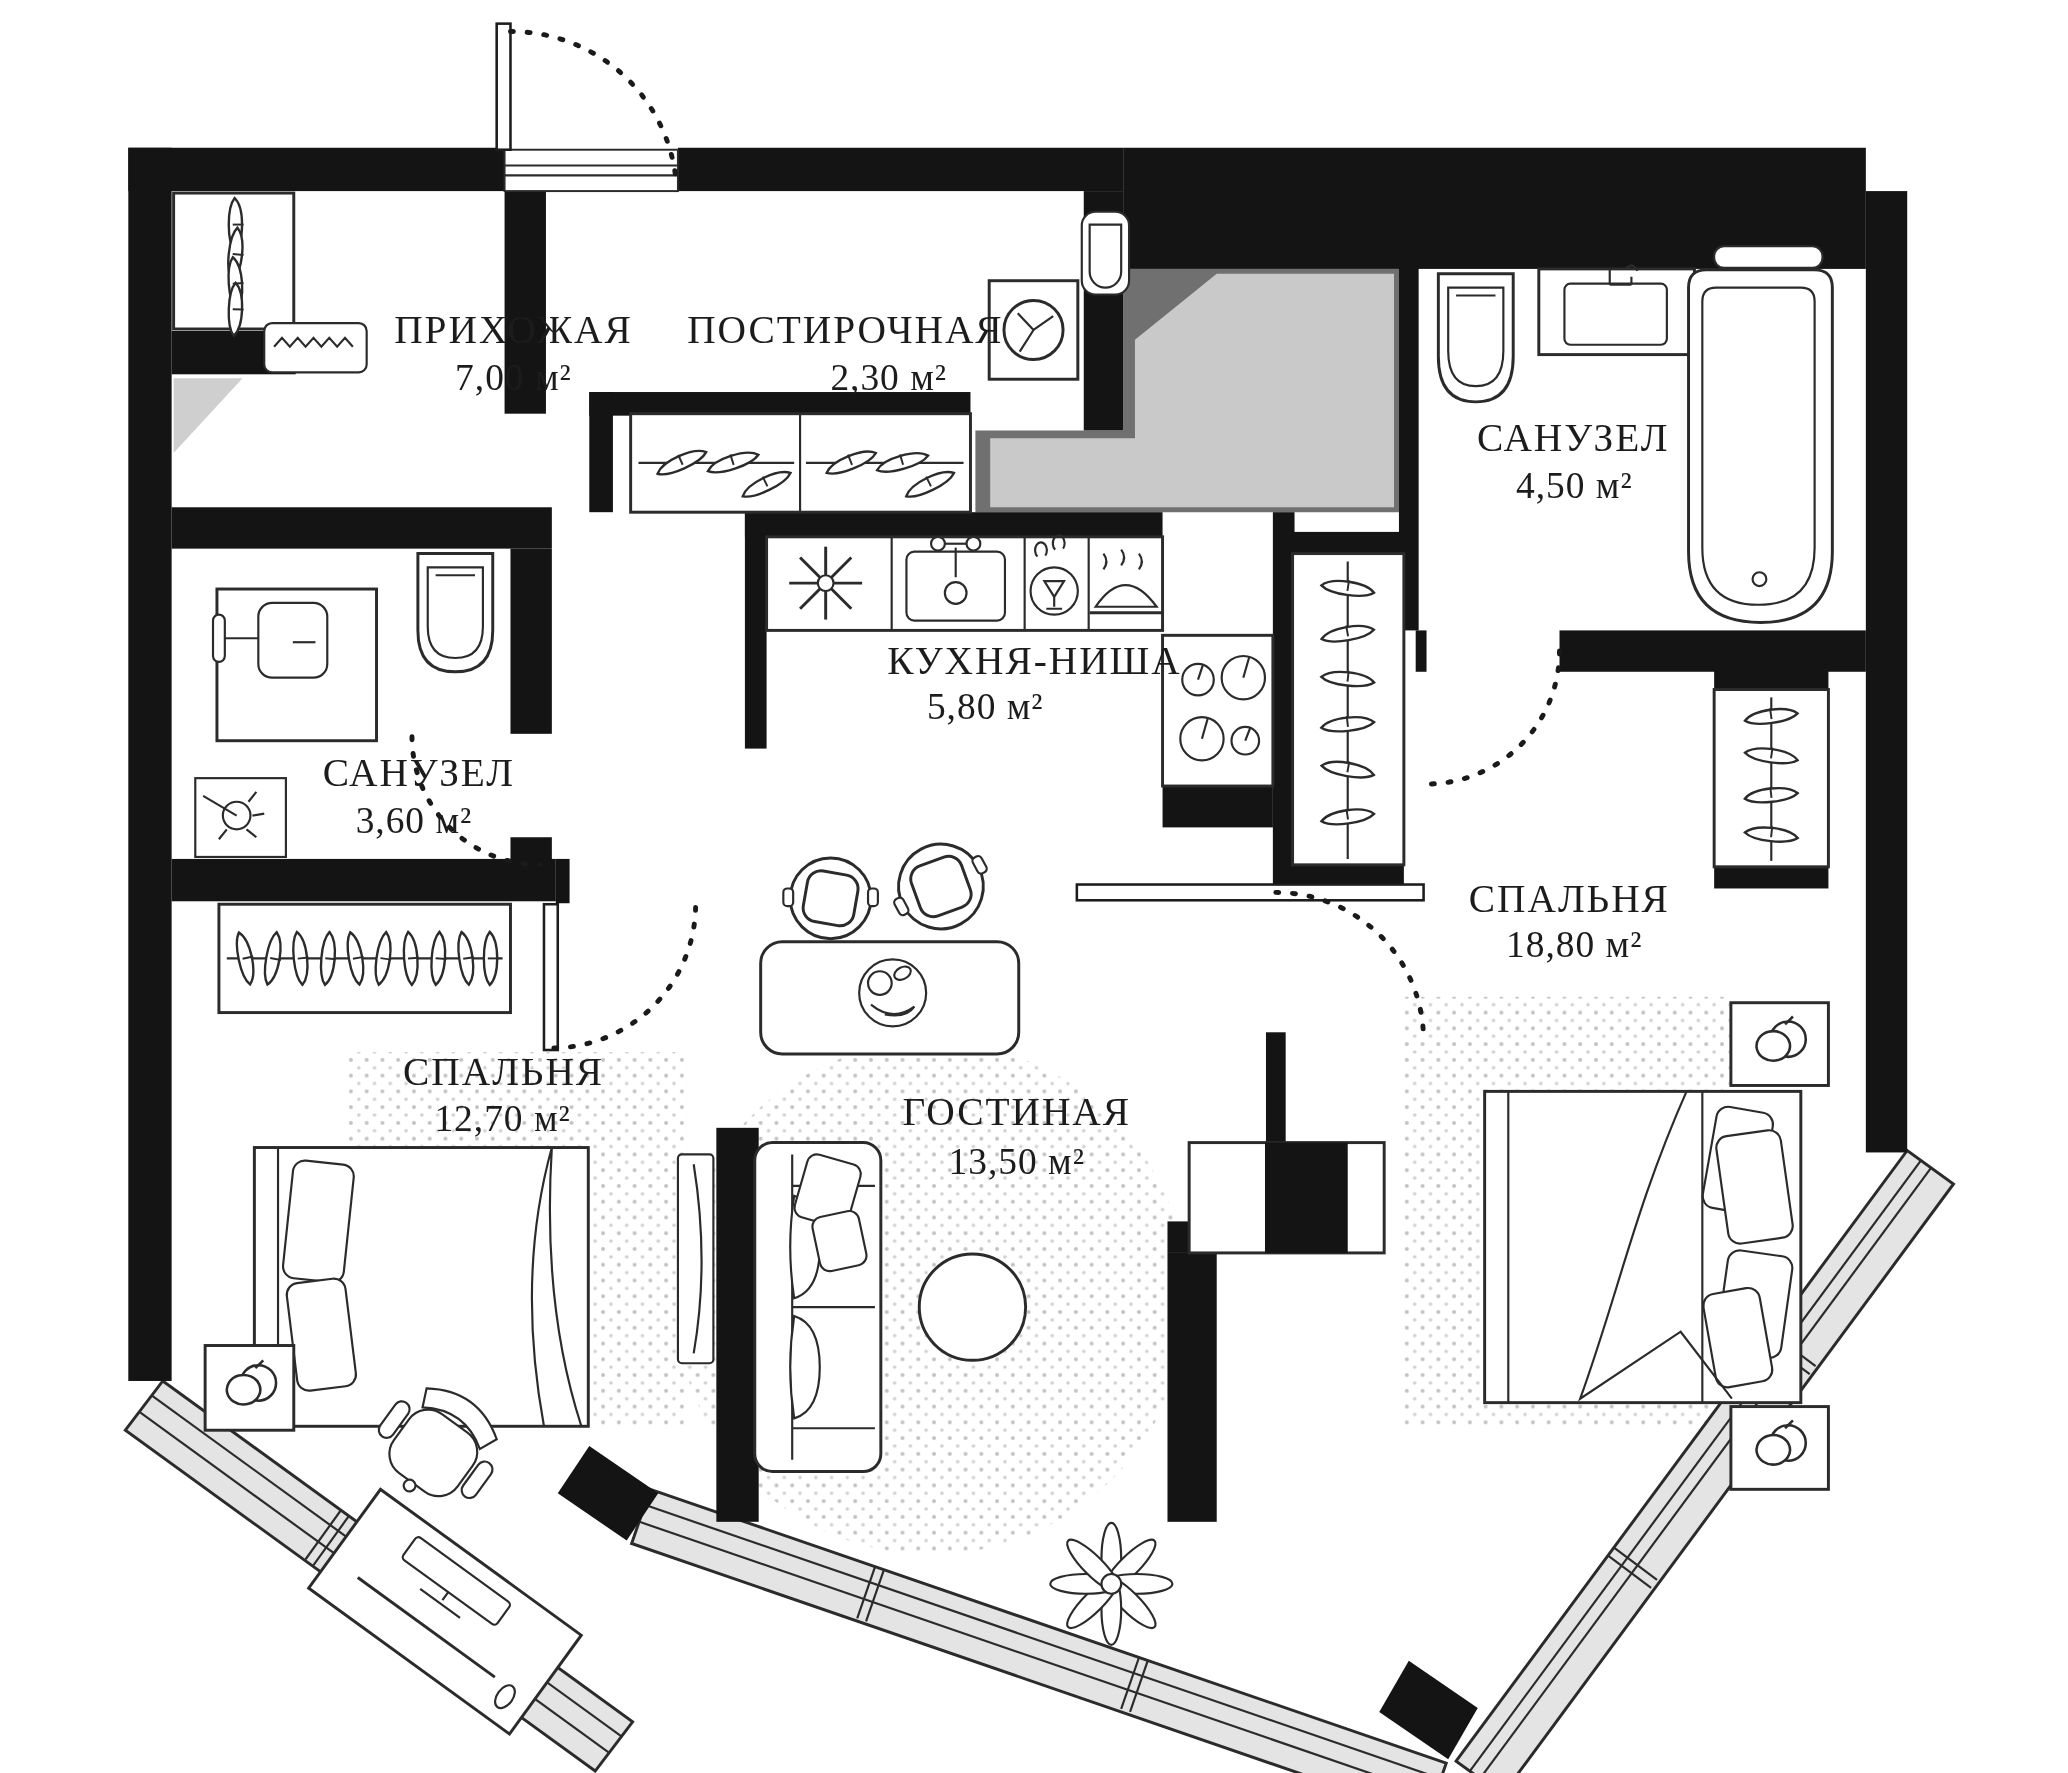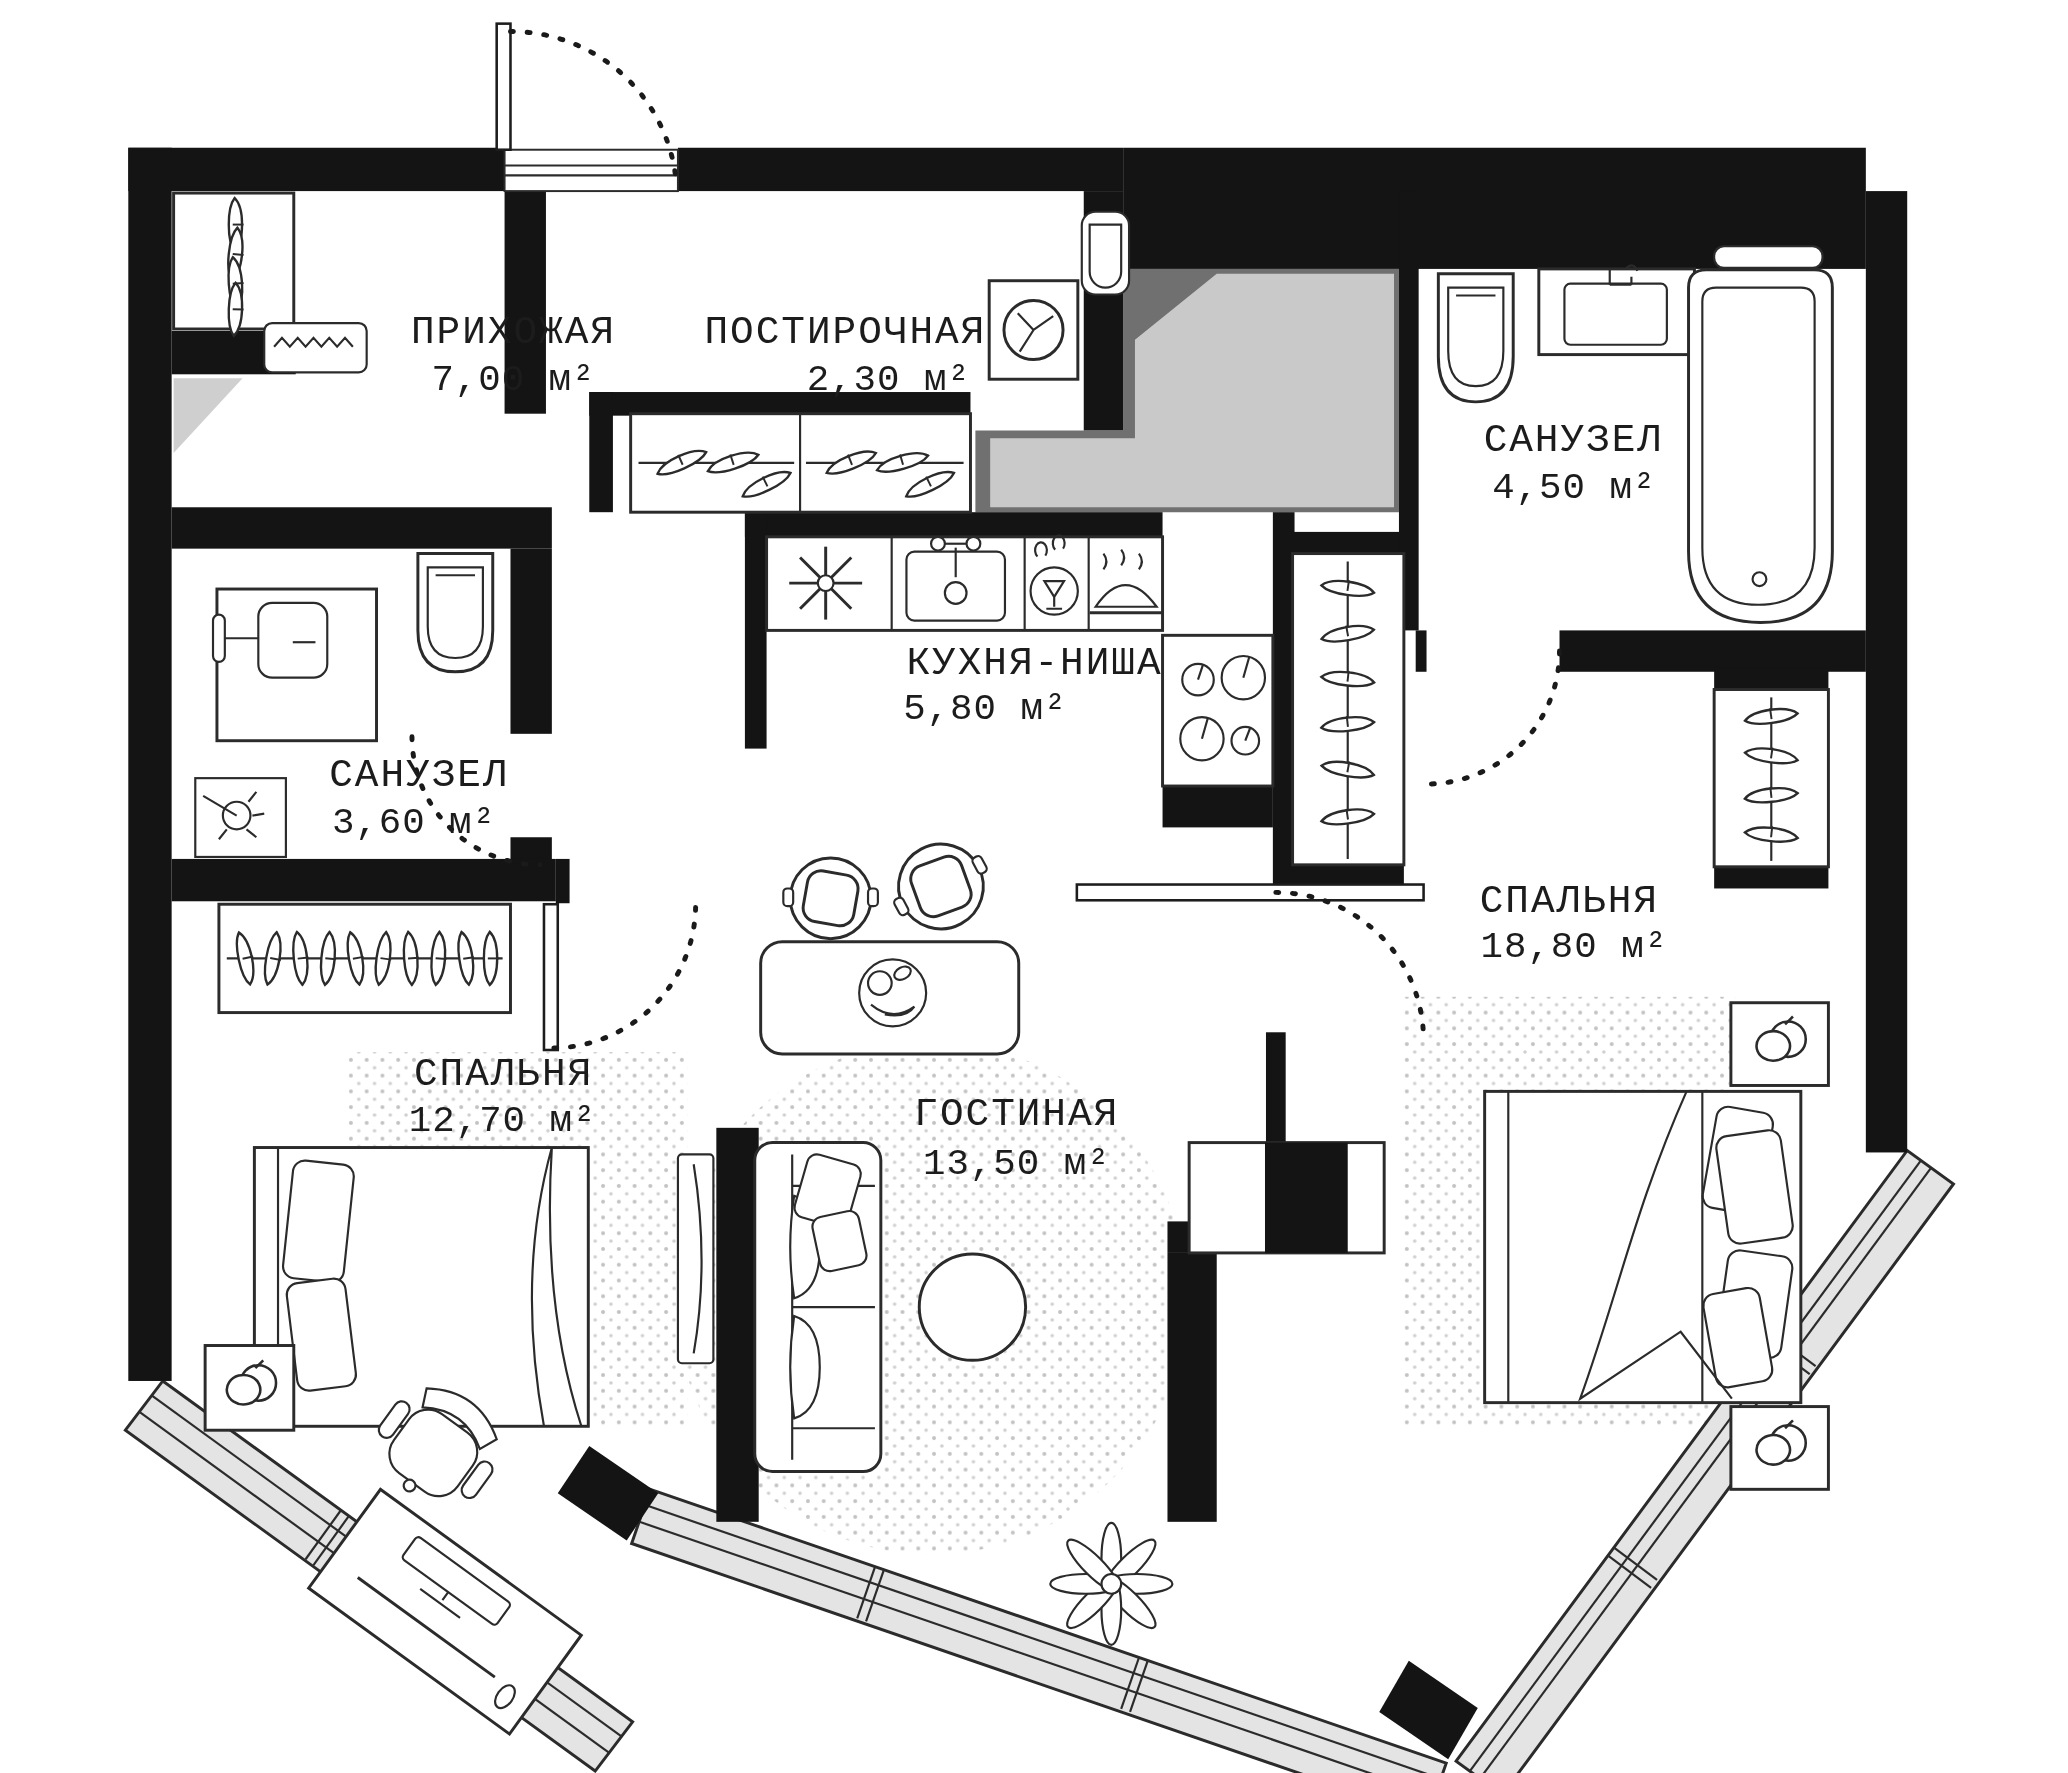--- a/index.html
+++ b/index.html
@@ -1,17 +1,17 @@
 <!DOCTYPE html>
 <html><head>
 <meta charset="utf-8">
 <style>
   html,body{margin:0;padding:0;background:#fff;}
   .plan-canvas{position:relative;width:2069px;height:1773px;background:#fff;overflow:hidden;
-    font-family:Liberation Mono, monospace;}
+    font-family:Liberation Serif, serif;}
   svg{display:block}
   .wall{fill:#141414;stroke:none}
   .ln{fill:none;stroke:#2b2b2b;stroke-width:3}
   .lnthin{fill:none;stroke:#2b2b2b;stroke-width:2.2}
   .fx{fill:#ffffff;stroke:#2b2b2b;stroke-width:3}
   .fxthin{fill:#ffffff;stroke:#2b2b2b;stroke-width:2.2}
   .leaf{fill:#ffffff;stroke:#1d1d1d;stroke-width:2.6}
   .arc{fill:none;stroke:#1a1a1a;stroke-width:5;stroke-dasharray:3 14;stroke-linecap:round}
   .bay{fill:#e4e4e4;stroke:#2b2b2b;stroke-width:3}
   .rn{font-size:40px;letter-spacing:2px;fill:#1c1c1c;text-anchor:middle}

